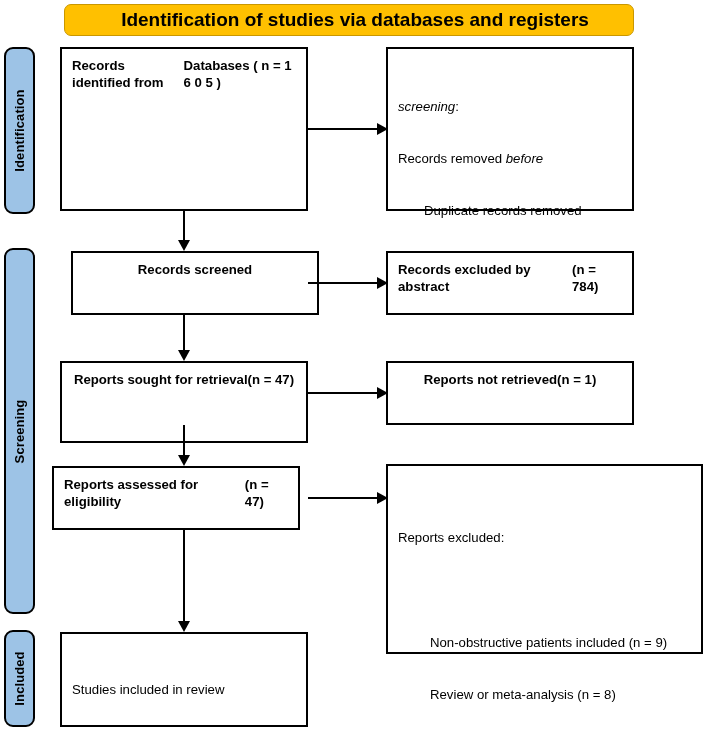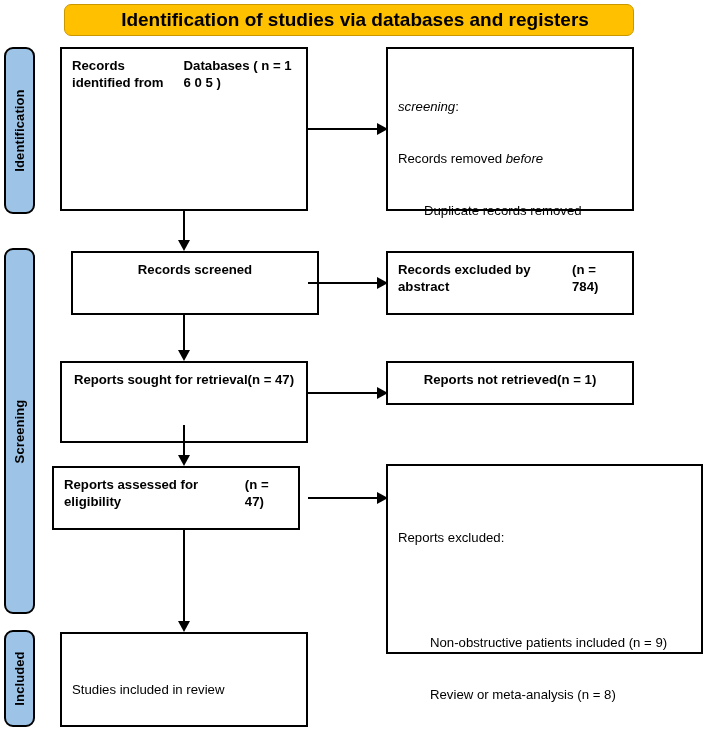--- a/index.html
+++ b/index.html
@@ -164,21 +164,21 @@
   <div class="arrow-v" style="left:177px; top:315px; width:14px; height:46px;">
     <div class="shaft" style="height:35px;"></div>
     <div class="head" style="top:35px;"></div>
   </div>
 
   <div class="box vcenter" style="left:60px; top:361px; width:248px; height:82px;">
     <span class="list-line">Reports sought for retrieval</span>
     <span class="list-line">(n = 47)</span>
   </div>
 
-  <div class="box vcenter" style="left:386px; top:361px; width:248px; height:44px;">
+  <div class="box vcenter" style="left:386px; top:361px; width:248px; height:64px;">
     <span class="list-line">Reports not retrieved</span>
     <span class="list-line">(n = 1)</span>
   </div>
 
   <div class="arrow-h" style="left:308px; top:386px; width:80px; height:14px;">
     <div class="shaft" style="width:69px;"></div>
     <div class="head" style="left:69px;"></div>
   </div>
 
   <div class="arrow-v" style="left:177px; top:425px; width:14px; height:41px;">

